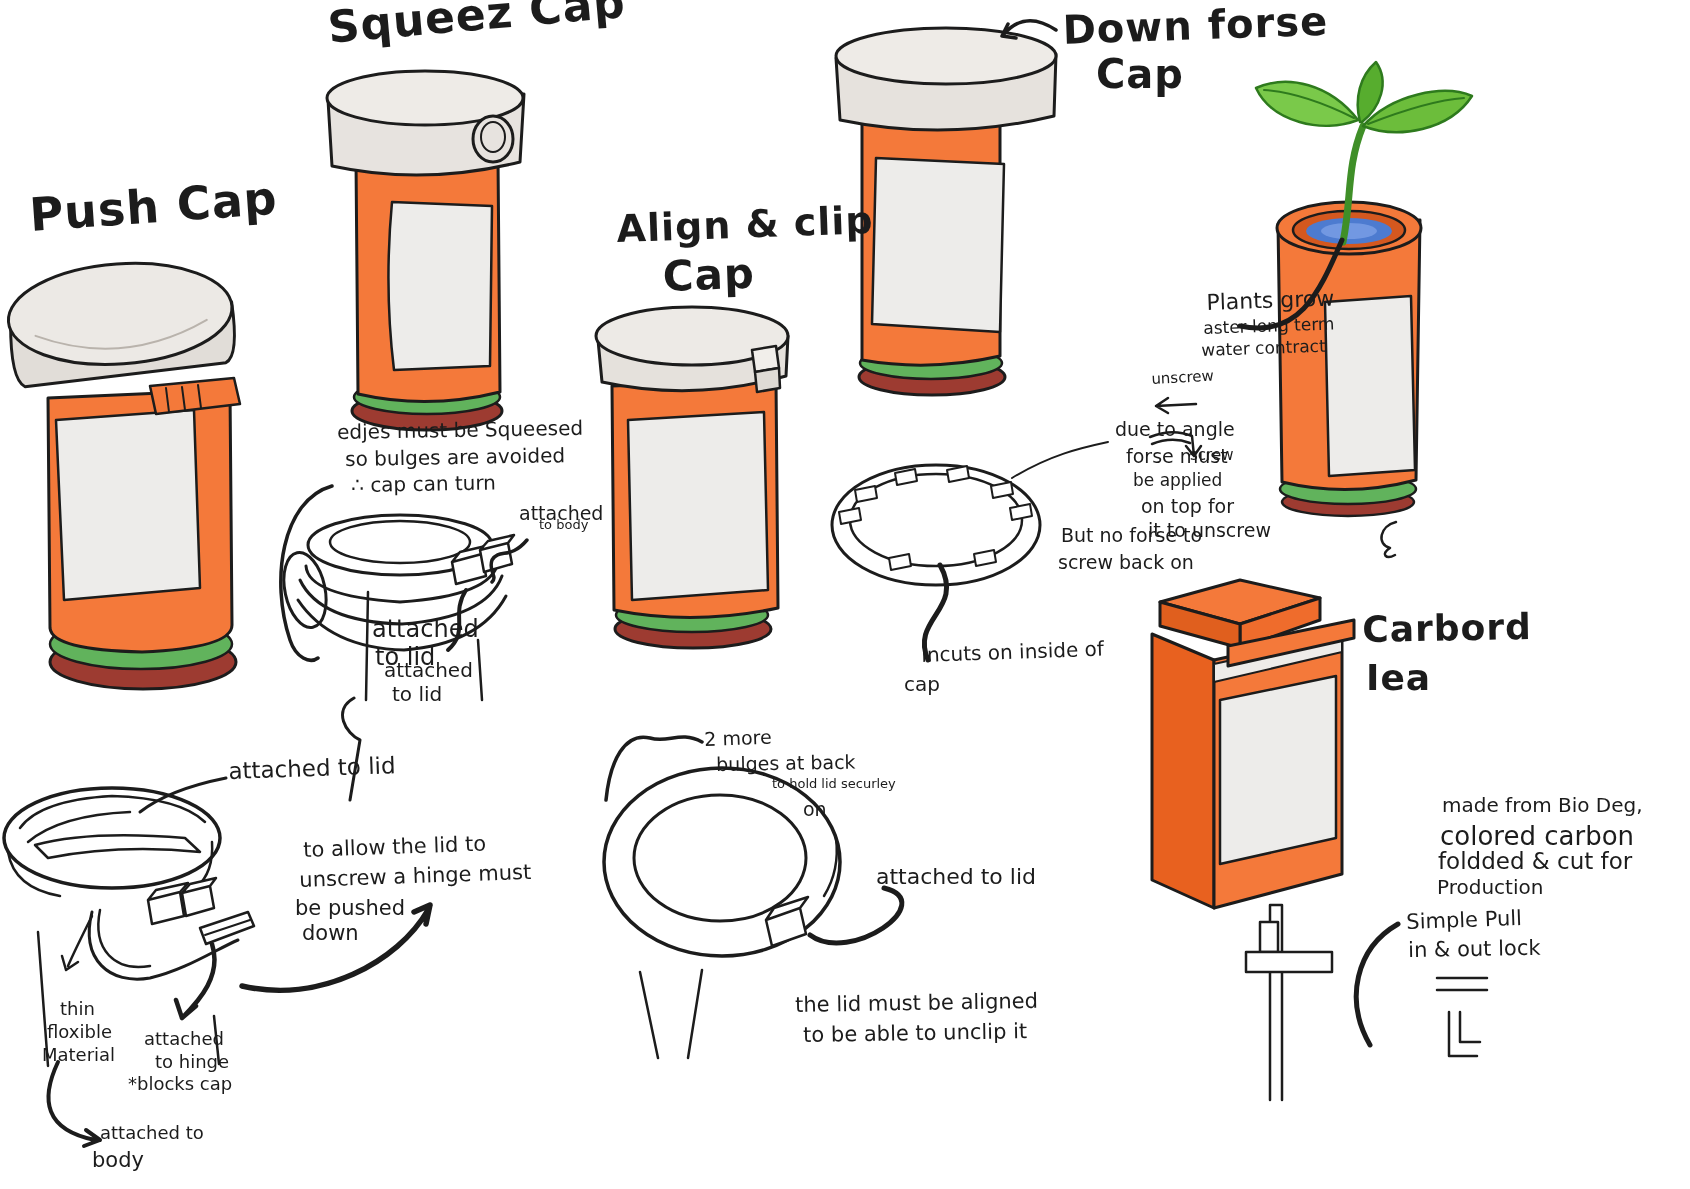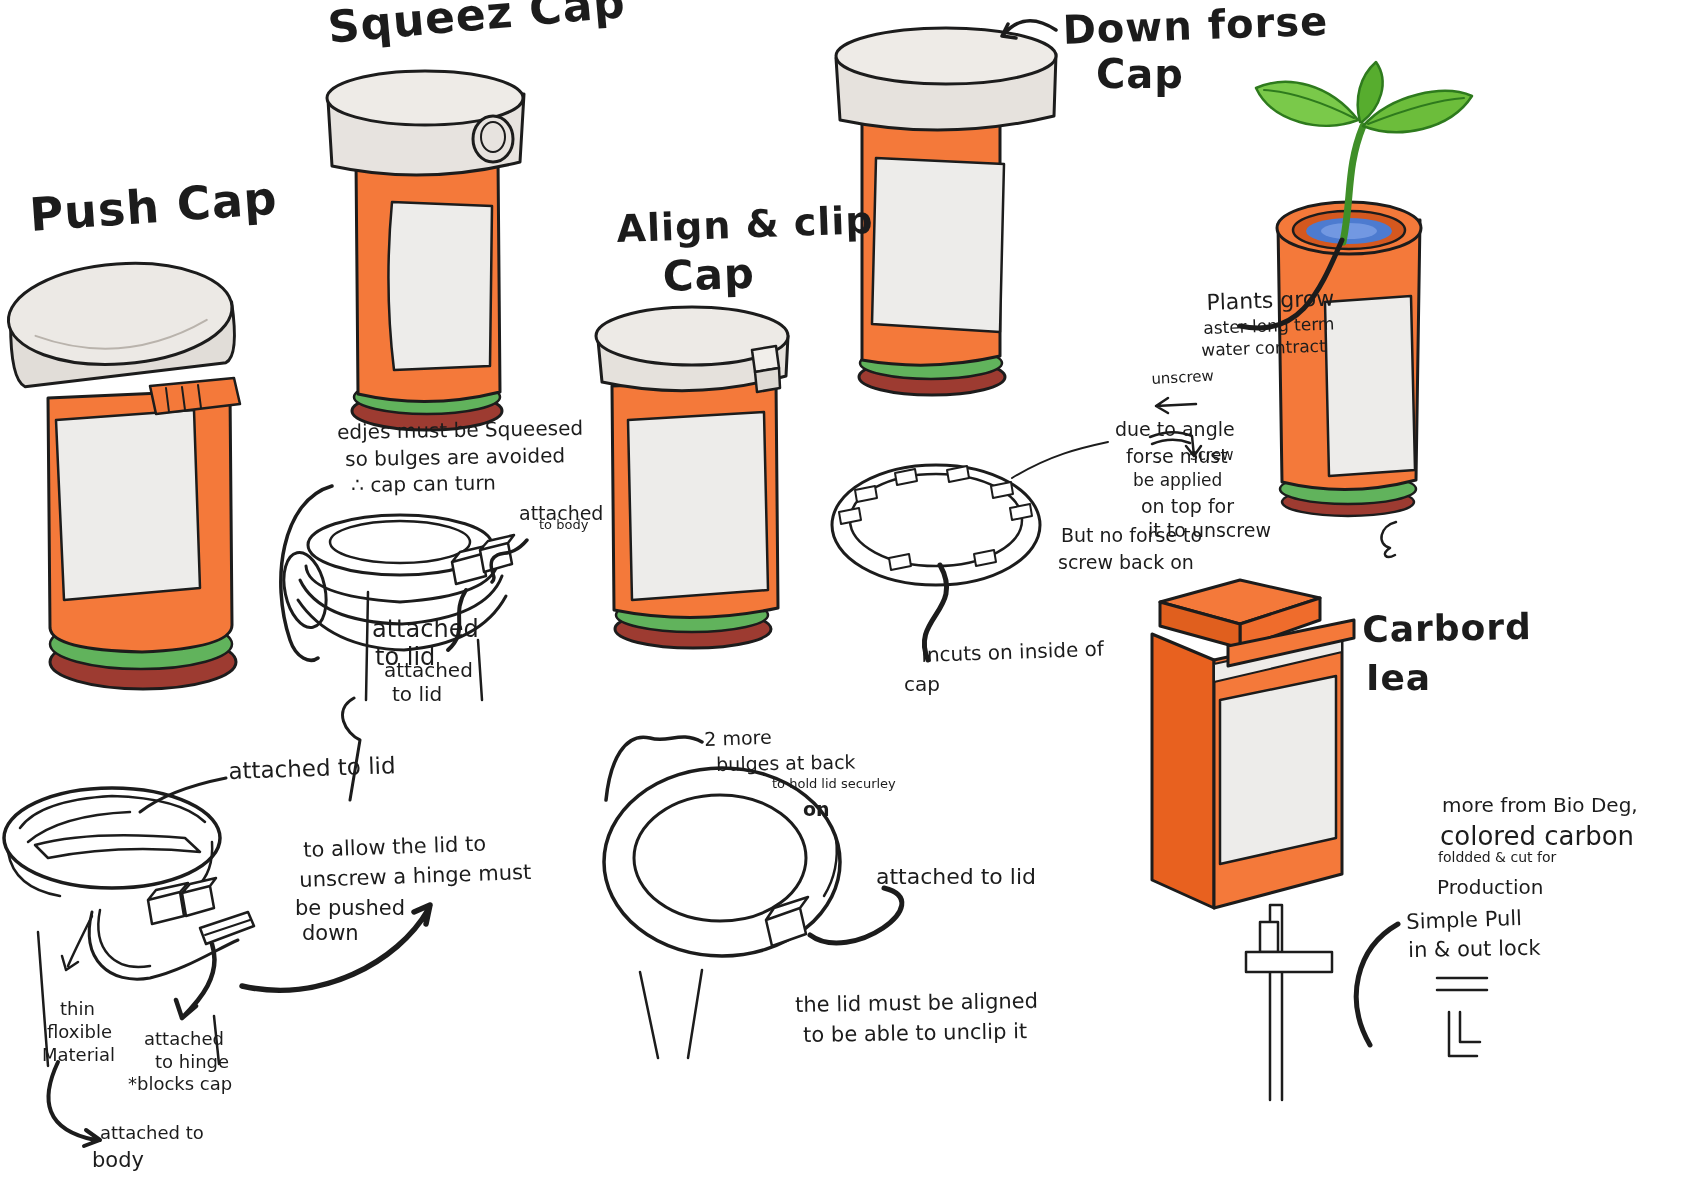--- a/index.html
+++ b/index.html
@@ -225,28 +225,28 @@
 <div class="t" style="left:144px;top:1030px;font-size:18px">attached</div>
 <div class="t" style="left:155px;top:1053px;font-size:18px">to hinge</div>
 <div class="t" style="left:128px;top:1075px;font-size:18px">*blocks cap</div>
 
 <div class="t" style="left:100px;top:1124px;font-size:18px">attached to</div>
 <div class="t" style="left:92px;top:1150px;font-size:21px">body</div>
 
 <div class="t" style="left:704px;top:730px;font-size:19px;transform:rotate(-2deg)">2 more</div>
 <div class="t" style="left:716px;top:755px;font-size:19px;transform:rotate(-1deg)">bulges at back</div>
 <div class="t" style="left:772px;top:777px;font-size:13px">to hold lid securley</div>
-<div class="t" style="left:803px;top:800px;font-size:19px;font-weight:700">on</div>
+<div class="t" style="left:803px;top:800px;font-size:19px;font-weight:400">on</div>
 
 <div class="t" style="left:876px;top:866px;font-size:22px">attached to lid</div>
 
 <div class="t" style="left:795px;top:995px;font-size:21px;transform:rotate(-1deg)">the lid must be aligned</div>
 <div class="t" style="left:803px;top:1025px;font-size:21px;transform:rotate(-1deg)">to be able to unclip it</div>
 
-<div class="t" style="left:1442px;top:795px;font-size:20px">more from Bio Deg,</div>
+<div class="t" style="left:1442px;top:795px;font-size:20px">made from Bio Deg,</div>
 <div class="t" style="left:1440px;top:823px;font-size:26px">colored carbon</div>
-<div class="t" style="left:1438px;top:850px;font-size:14px">foldded &amp; cut for</div>
+<div class="t" style="left:1438px;top:850px;font-size:23px">foldded &amp; cut for</div>
 <div class="t" style="left:1437px;top:877px;font-size:20px">Production</div>
 
 <div class="t" style="left:1406px;top:912px;font-size:21px;transform:rotate(-2deg)">Simple Pull</div>
 <div class="t" style="left:1408px;top:940px;font-size:21px;transform:rotate(-1deg)">in &amp; out lock</div>
 
 </div>
 
 </body></html>

